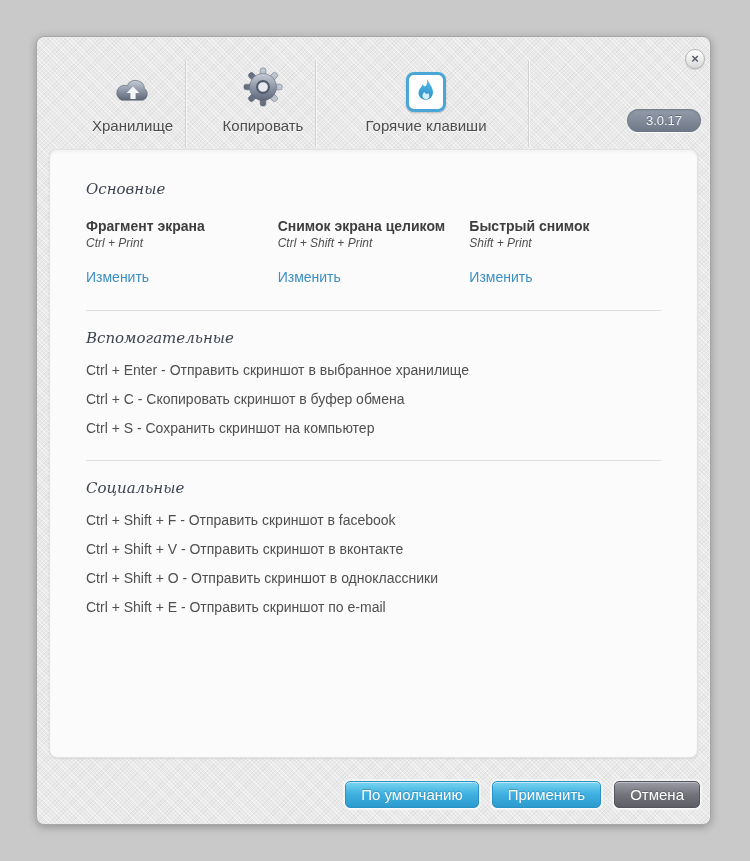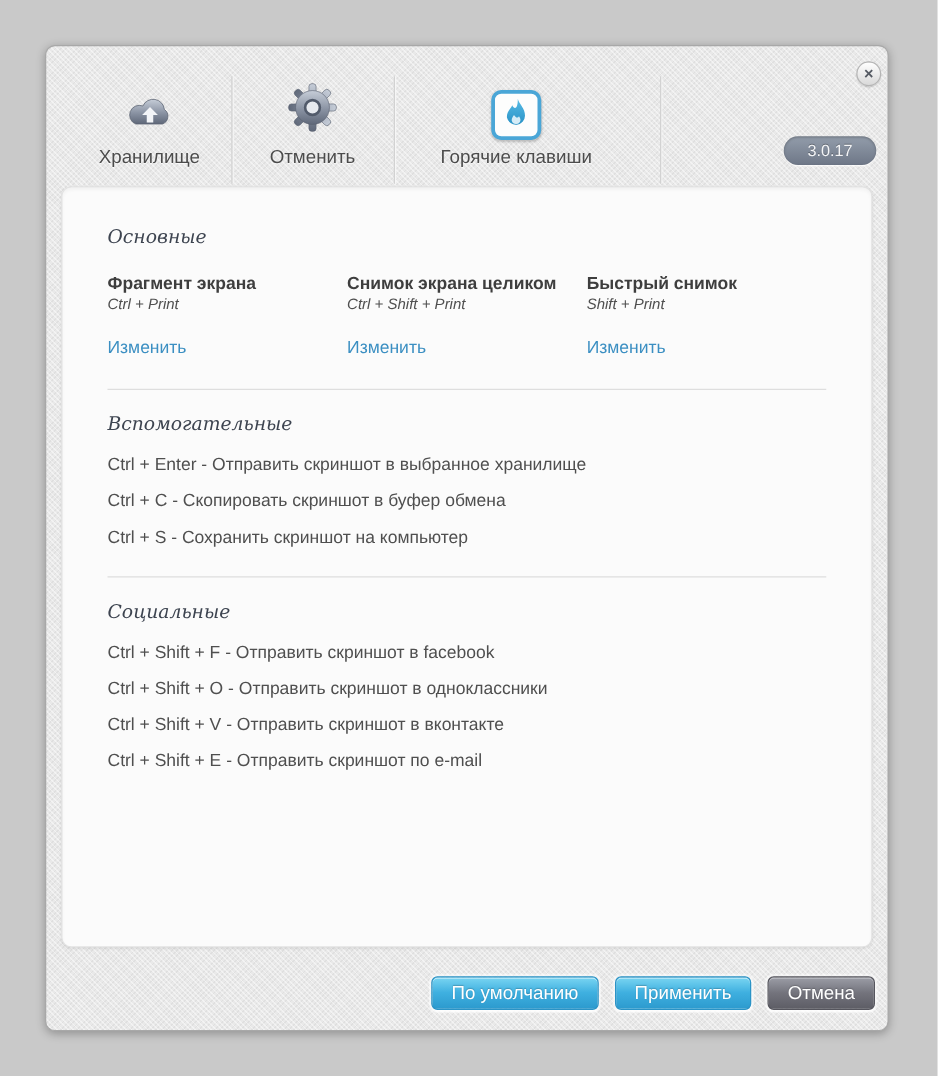--- a/index.html
+++ b/index.html
@@ -26,21 +26,21 @@
     position:absolute; top:12px; right:5px; width:20px; height:20px;
     border-radius:50%;
     background:linear-gradient(180deg,#ffffff,#d9d9d9);
     border:1px solid #b5b5b5;
     box-shadow:0 1px 1px rgba(0,0,0,.15);
     color:#555a63; font-size:13px; font-weight:bold; line-height:18px;
     text-align:center; cursor:pointer; user-select:none;
   }
   
   .tabbar {
-    position:absolute; left:17px; top:0; height:100px; right:0;
+    position:absolute; left:30px; top:0; height:100px; right:0;
     display:flex; align-items:flex-end;
   }
   .tab {
     display:flex; flex-direction:column; align-items:center; justify-content:flex-end;
     height:100px; padding-bottom:3px; cursor:pointer;
   }
   .tab-storage  { width:131px; }
   .tab-settings { width:130px; }
   .tab-hotkeys  { width:196px; }
   .tab-icon { display:block; margin-bottom:5px; }
@@ -157,21 +157,21 @@
             <rect x="19" y="2" width="6" height="40" rx="2.5"></rect>
             <rect x="19" y="2" width="6" height="40" rx="2.5" transform="rotate(45 22 22)"></rect>
             <rect x="19" y="2" width="6" height="40" rx="2.5" transform="rotate(90 22 22)"></rect>
             <rect x="19" y="2" width="6" height="40" rx="2.5" transform="rotate(135 22 22)"></rect>
             <circle cx="22" cy="22" r="14.2"></circle>
           </g>
           <circle cx="22" cy="22" r="6.2" fill="#e7eaef"></circle>
           <circle cx="22" cy="22" r="6.2" fill="none" stroke="#525b6b" stroke-width="2.2"></circle>
         </svg>
       </span>
-      <span class="tab-label">Отменить</span>
+      <span class="tab-label">Копировать</span>
     </div>
 
     <div class="tab tab-hotkeys">
       <span class="tab-icon flame-box">
         <svg width="24" height="28" viewBox="0 0 24 28">
           <defs>
             <linearGradient id="gflame" x1="0" y1="0" x2="0" y2="1">
               <stop offset="0" stop-color="#56bbe6"></stop>
               <stop offset="1" stop-color="#2a92c6"></stop>
             </linearGradient>
@@ -215,22 +215,22 @@
       <li>Ctrl + Enter - Отправить скриншот в выбранное хранилище</li>
       <li>Ctrl + C - Скопировать скриншот в буфер обмена</li>
       <li>Ctrl + S - Сохранить скриншот на компьютер</li>
     </ul>
 
     <hr class="divider">
 
     <h2 class="section-title">Социальные</h2>
     <ul class="hk-list">
       <li>Ctrl + Shift + F - Отправить скриншот в facebook</li>
+      <li>Ctrl + Shift + V - Отправить скриншот в вконтакте</li>
       <li>Ctrl + Shift + O - Отправить скриншот в одноклассники</li>
-      <li>Ctrl + Shift + V - Отправить скриншот в вконтакте</li>
       <li>Ctrl + Shift + E - Отправить скриншот по e-mail</li>
     </ul>
 
   </div>
 
   <div class="footer">
     <button class="btn btn-blue">По умолчанию</button>
     <button class="btn btn-blue">Применить</button>
     <button class="btn btn-gray">Отмена</button>
   </div>

